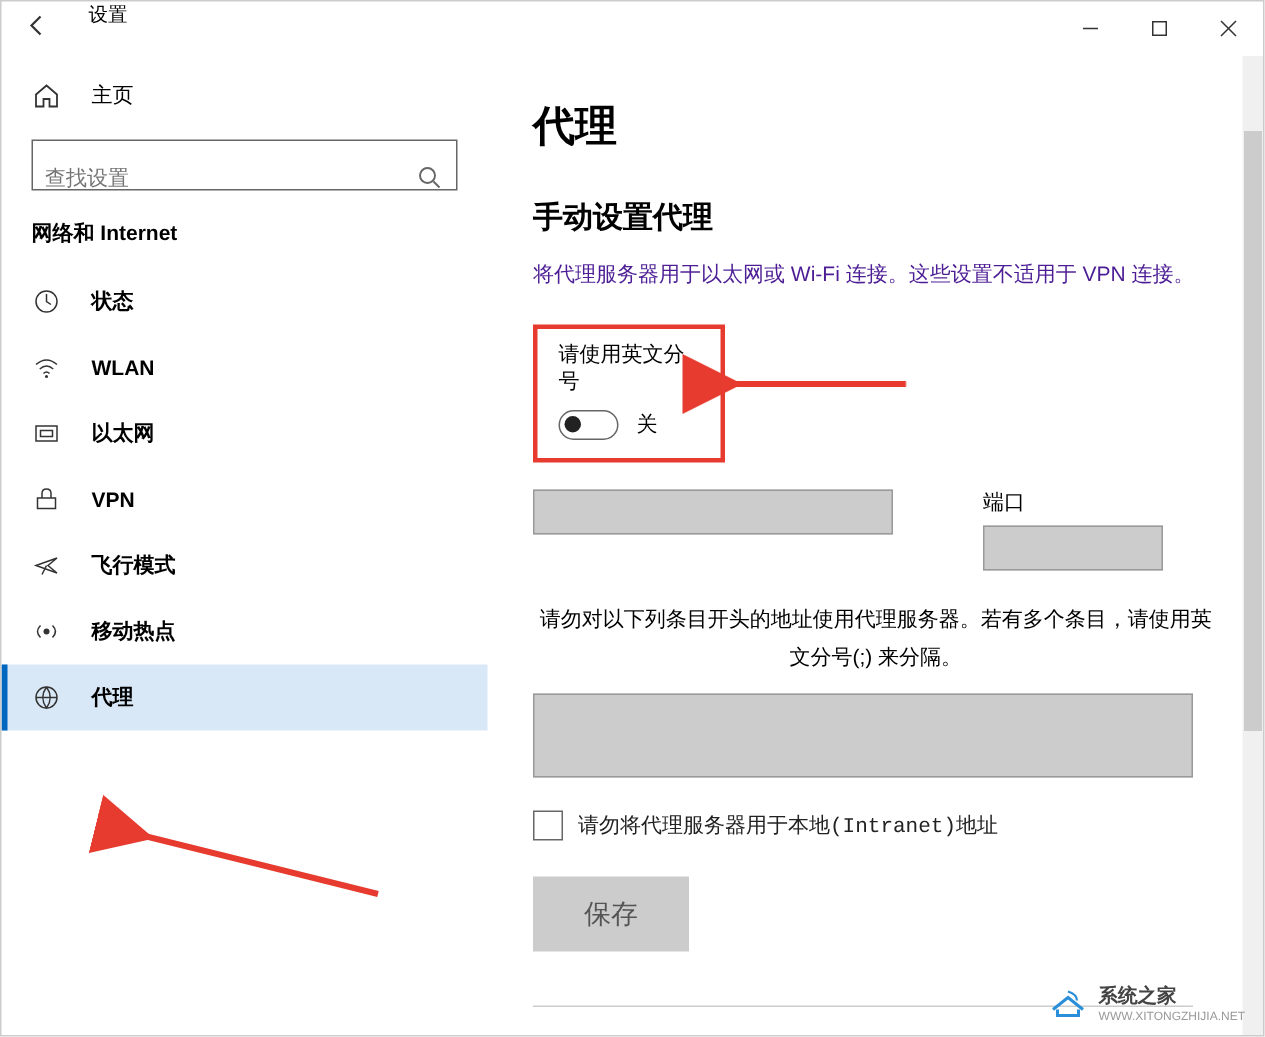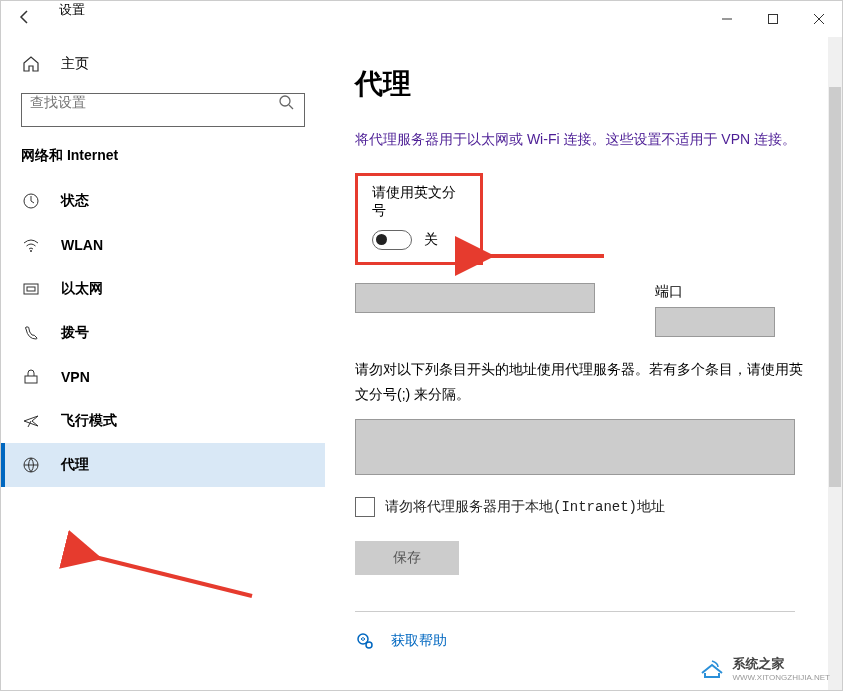--- a/index.html
+++ b/index.html
@@ -11,21 +11,21 @@
 .titlebar .win-controls { margin-left: auto; display: flex; }
 .titlebar .win-controls > div { width: 46px; height: 36px; display: flex; align-items: center; justify-content: center; cursor: pointer; }
 
 .body-area { display: flex; height: calc(100% - 36px); }
 
 .sidebar { width: 324px; padding: 10px 0 0 0; position: relative; }
 .home-row { display: flex; align-items: center; padding: 8px 20px; cursor: pointer; gap: 20px; margin-bottom: 12px; }
 .home-row .icon { width: 20px; display: flex; justify-content: center; }
 .home-row .label { font-size: 14px; }
 
-.search-box { margin: 0 20px 20px 20px; height: 34px; border: 1px solid #666; display: flex; align-items: flex-start; padding: 0 8px; }
+.search-box { margin: 0 20px 20px 20px; height: 34px; border: 1px solid #666; display: flex; align-items: flex-end; padding: 0 8px; }
 .search-box input { border: none; outline: none; flex: 1; font-size: 14px; background: transparent; }
 .search-box .search-icon { width: 20px; display: flex; justify-content: center; }
 
 .category { font-size: 14px; font-weight: 600; padding: 0 20px 14px 20px; }
 
 .nav { list-style: none; }
 .nav li { display: flex; align-items: center; height: 44px; padding: 0 20px; gap: 20px; cursor: pointer; font-size: 14px; font-weight: bold; }
 .nav li .icon { width: 20px; display: flex; justify-content: center; color: #333; }
 .nav li.selected { background: #d9e8f6; position: relative; }
 .nav li.selected::before { content: ""; position: absolute; left: 0; top: 0; bottom: 0; width: 4px; background: #0067c0; }
@@ -42,28 +42,28 @@
 .toggle::after { content: ""; position: absolute; left: 3px; top: 2.5px; width: 11px; height: 11px; border-radius: 50%; background: #222; }
 .toggle-label { font-size: 14px; }
 
 .field-row { display: flex; gap: 60px; margin-bottom: 20px; }
 .field { display: flex; flex-direction: column; gap: 6px; }
 .field-label { font-size: 14px; }
 .field input { height: 30px; border: 1px solid #999; background: #ccc; padding: 0 6px; }
 .field.addr input { width: 240px; }
 .field.port input { width: 120px; }
 
-.bypass-label { font-size: 14px; line-height: 1.8; margin-bottom: 12px; }
+.bypass-label { font-size: 14px; line-height: 1.8; margin-bottom: 12px; text-align: center; }
 .bypass-area { width: 440px; height: 56px; background: #ccc; border: 1px solid #999; margin-bottom: 22px; }
 
 .checkbox-row { display: flex; align-items: center; gap: 10px; margin-bottom: 24px; }
 .checkbox { width: 20px; height: 20px; border: 1.5px solid #666; cursor: pointer; }
 .checkbox-label { font-size: 14px; color: #222; font-family: Liberation Mono, monospace; }
 
-.save-btn { width: 104px; height: 34px; background: #ccc; border: none; font-size: 14px; cursor: pointer; color: #555; margin-bottom: 36px; }
+.save-btn { width: 104px; height: 50px; background: #ccc; border: none; font-size: 18px; cursor: pointer; color: #555; margin-bottom: 36px; }
 
 .divider { border: none; border-top: 1px solid #ccc; margin-bottom: 20px; width: 440px; }
 
 .link-row { display: flex; align-items: center; gap: 16px; margin-bottom: 14px; cursor: pointer; }
 .link-row .icon { width: 20px; color: #0067c0; display: flex; justify-content: center; }
 .link-row .link-text { font-size: 14px; color: #0067c0; }
 
 .scrollbar-fake { position: absolute; right: 0; top: 0; bottom: 0; width: 14px; background: #f0f0f0; }
 .scrollbar-thumb { position: absolute; right: 1px; top: 50px; width: 12px; height: 400px; background: #ccc; }
 
@@ -151,60 +151,62 @@
             <svg width="18" height="18" viewBox="0 0 18 18">
               <rect x="2" y="4" width="14" height="10" stroke="#333" fill="none"></rect>
               <rect x="5" y="7" width="8" height="4" stroke="#333" fill="none"></rect>
             </svg>
           </span>
         <span>以太网</span>
       </li>
       <li>
         <span class="icon">
             <svg width="18" height="18" viewBox="0 0 18 18">
-              <path d="M4 5 Q3 4 4 3 L6 3 Q7 3 7 5 Q7 8 10 11 Q13 11 13 12 L15 14 Q15 15 14 15 Q6 15 4 5 Z" stroke="#333" fill="none"></path>
-            </svg>
-          </span>
-        <span>拨号</span>
-      </li>
-      <li>
-        <span class="icon">
-            <svg width="18" height="18" viewBox="0 0 18 18">
               <rect x="3" y="8" width="12" height="7" stroke="#333" fill="none"></rect>
               <path d="M6 8 V5 Q6 2 9 2 Q12 2 12 5 V8" stroke="#333" fill="none"></path>
             </svg>
           </span>
         <span>VPN</span>
       </li>
       <li>
         <span class="icon">
             <svg width="18" height="18" viewBox="0 0 18 18">
               <path d="M2 9 L16 4 L10 9 L16 14 L2 9 Z M9 9 L6 15" stroke="#333" fill="none"></path>
             </svg>
           </span>
         <span>飞行模式</span>
+      </li>
+      <li>
+        <span class="icon">
+            <svg width="18" height="18" viewBox="0 0 18 18">
+              <circle cx="9" cy="9" r="2" fill="#333"></circle>
+              <path d="M5 5 Q1 9 5 13 M13 5 Q17 9 13 13" stroke="#333" fill="none"></path>
+            </svg>
+          </span>
+        <span>移动热点</span>
       </li>
       <li class="selected">
         <span class="icon">
             <svg width="18" height="18" viewBox="0 0 18 18">
               <circle cx="9" cy="9" r="7" stroke="#333" fill="none"></circle>
               <path d="M2 9 H16 M9 2 Q4 9 9 16 Q14 9 9 2" stroke="#333" fill="none"></path>
             </svg>
           </span>
         <span>代理</span>
       </li>
     </ul>
   </div>
 
   <div class="content">
     <div class="scrollbar-fake">
         <div class="scrollbar-thumb"></div>
       </div>
 
     <h1 class="page-title">代理</h1>
+    <h2 class="section-title">手动设置代理</h2>
     <p class="desc">将代理服务器用于以太网或 Wi-Fi 连接。这些设置不适用于 VPN 连接。</p>
 
     <div class="highlight-box">
       <div class="hl-title">请使用英文分号</div>
       <div class="toggle-row">
         <div class="toggle"></div>
         <span class="toggle-label">关</span>
       </div>
     </div>
 

